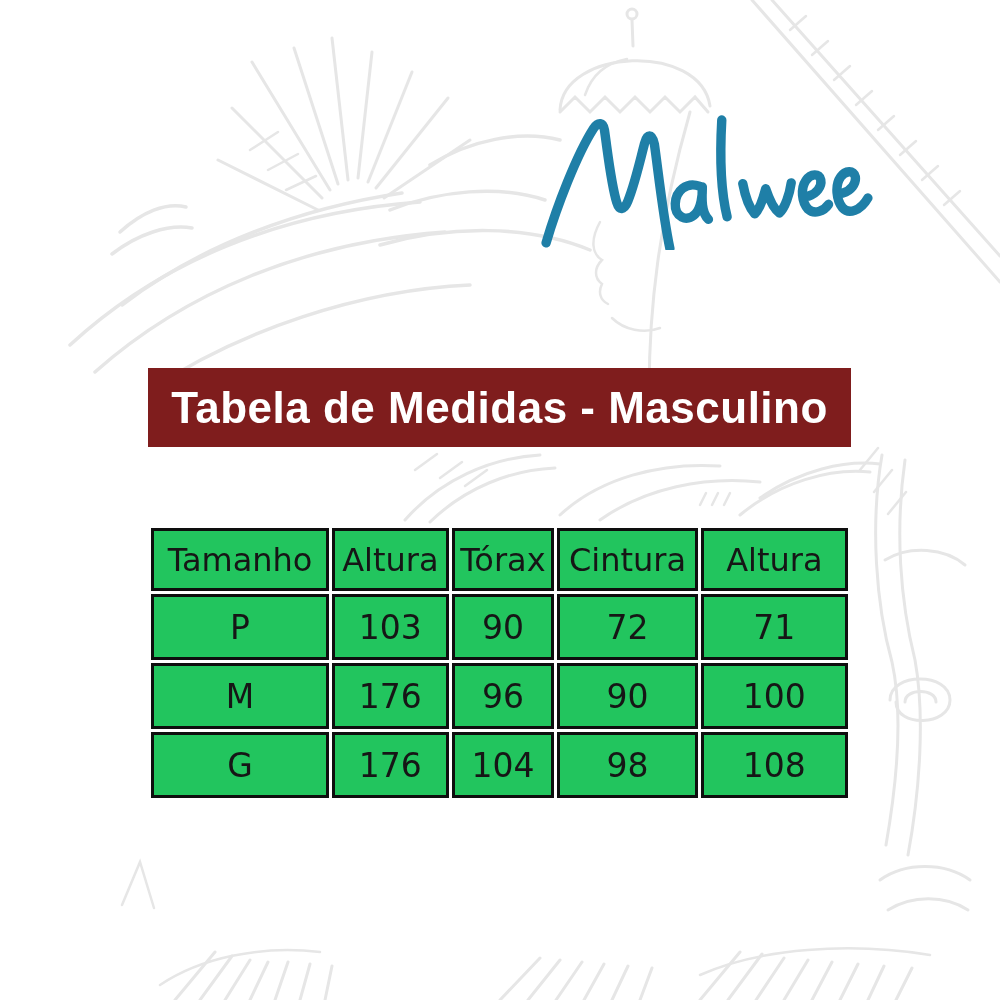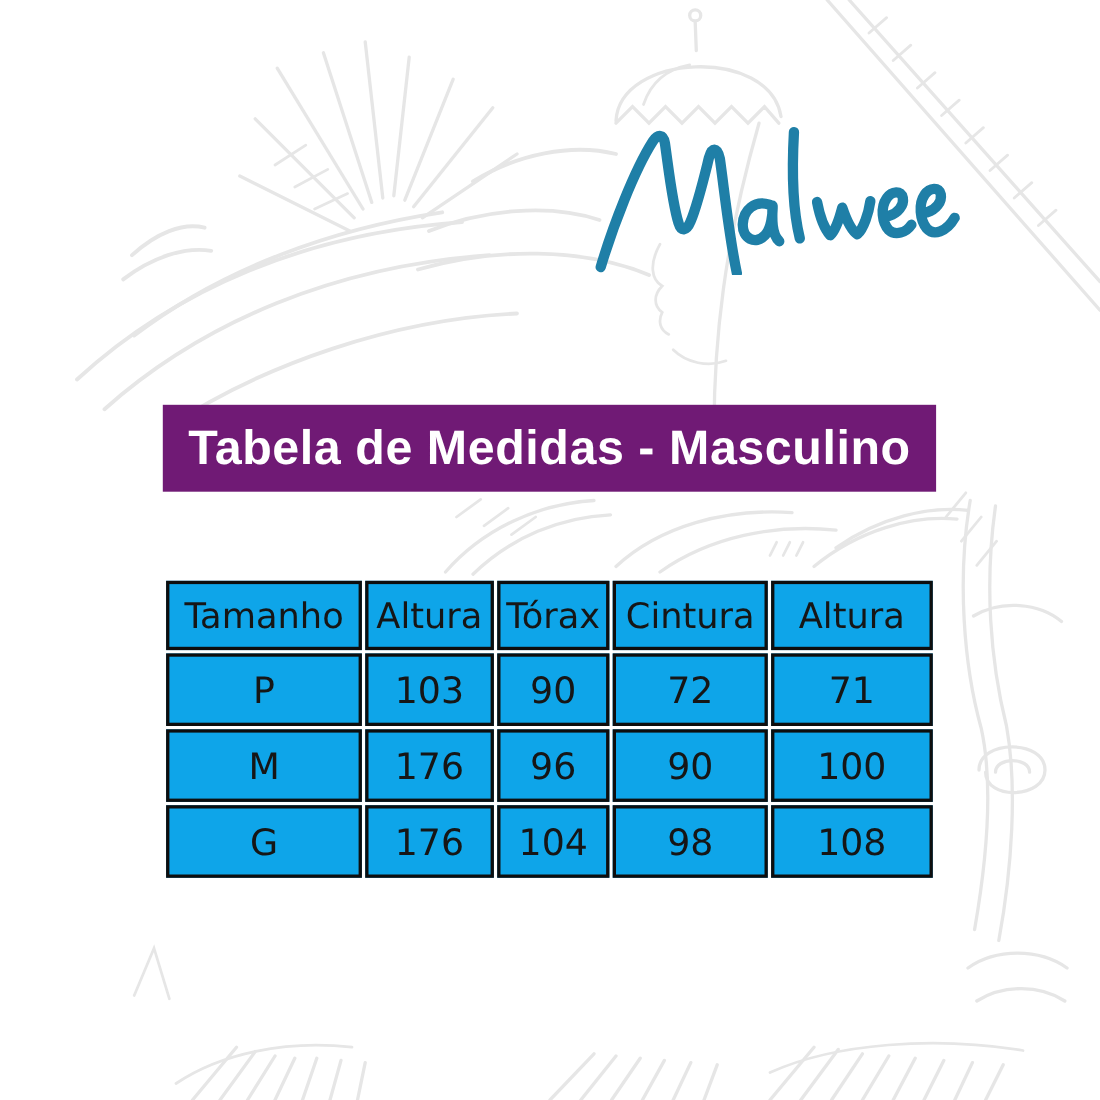--- a/index.html
+++ b/index.html
@@ -22,21 +22,21 @@
   }
   svg.logo {
     position: absolute;
     left: 538px; top: 98px;
     width: 336px; height: 152px;
   }
   .banner {
     position: absolute;
     left: 148px; top: 368px;
     width: 703px; height: 79px;
-    background: #701a75;
+    background: #7f1d1d;
     display: flex;
     align-items: center;
     justify-content: center;
   }
   .banner-title {
     color: #ffffff;
     font-family: "Liberation Sans", sans-serif;
     font-weight: bold;
     font-size: 44px;
     letter-spacing: 0.5px;
@@ -46,21 +46,21 @@
     position: absolute;
     left: 148px; top: 525px;
     width: 703px;
     table-layout: fixed;
     border-collapse: separate;
     border-spacing: 3px;
   }
   table.size-table th,
   table.size-table td {
     border: 3px solid #0e0e0e;
-    background: #0ea5e9;
+    background: #22c55e;
     text-align: center;
     vertical-align: middle;
     font-family: "DejaVu Sans", "Liberation Sans", sans-serif;
     color: #161616;
     font-weight: normal;
     padding: 0;
   }
   table.size-table th {
     height: 57px;
     font-size: 32px;

